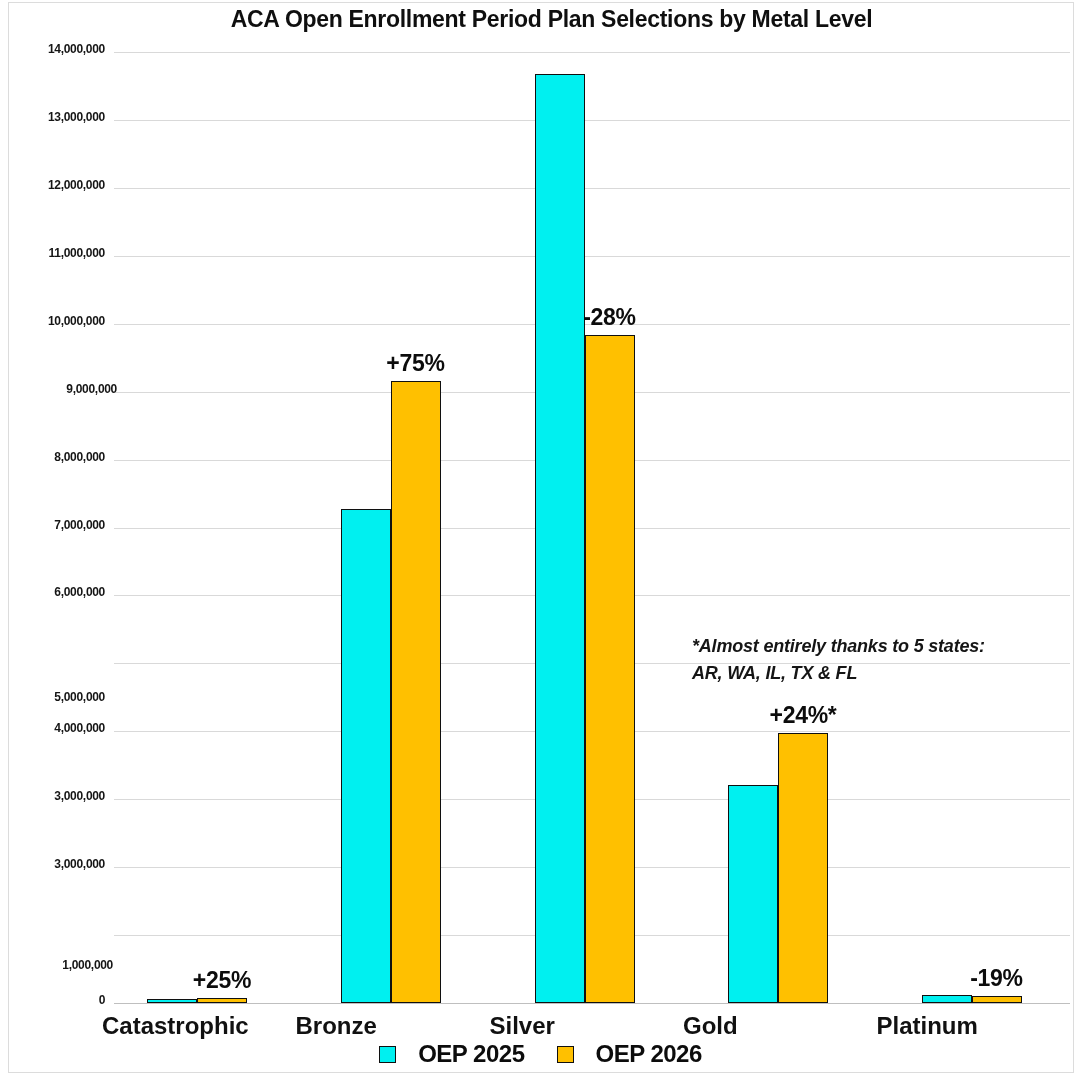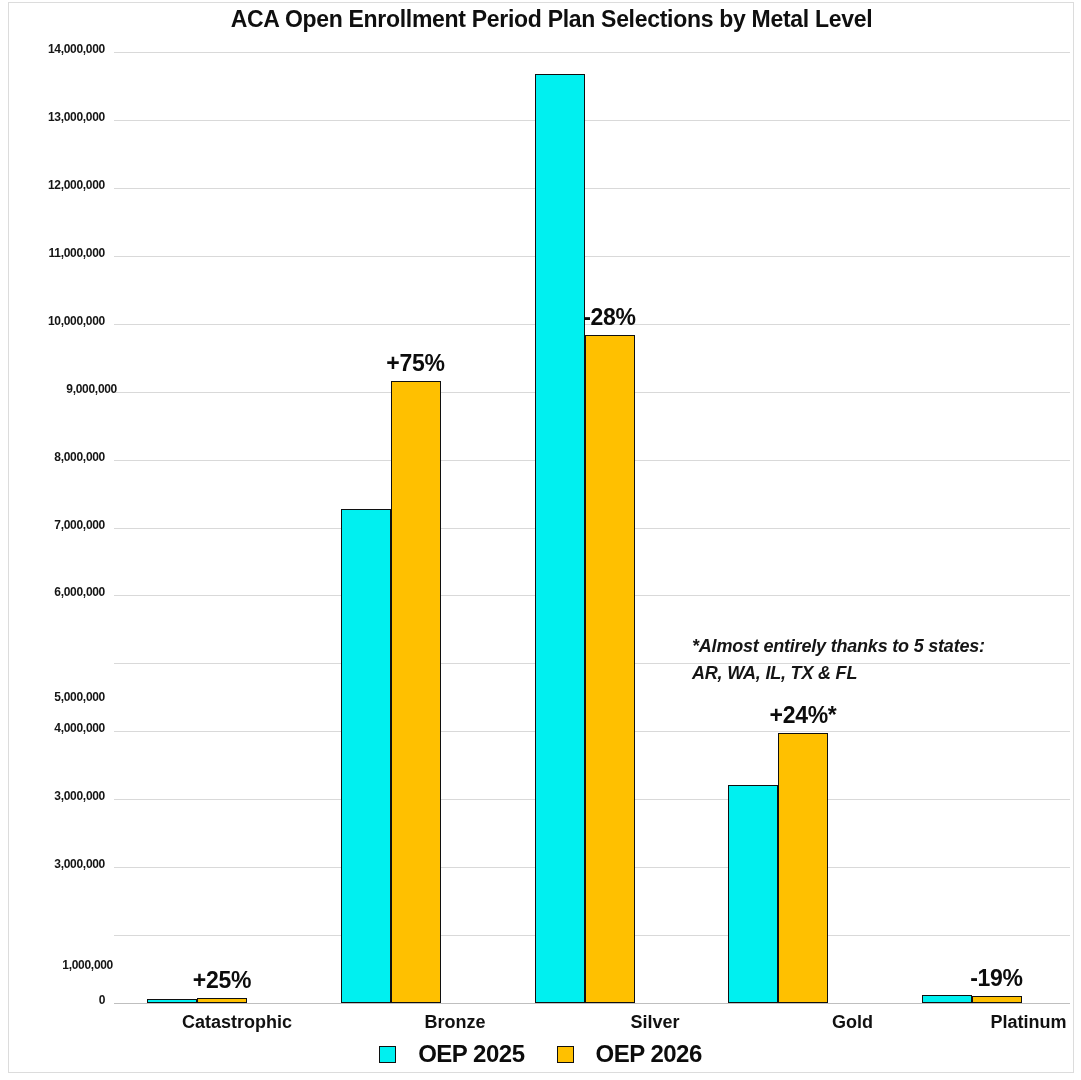--- a/index.html
+++ b/index.html
@@ -21,22 +21,22 @@
   .ytick{
     position:absolute;left:10px;width:95px;text-align:right;
     font-size:12px;font-weight:bold;color:#151515;letter-spacing:-0.3px;
   }
   .bar{position:absolute;border:1.5px solid #101010;box-sizing:border-box;}
   .change-label{
     position:absolute;width:140px;text-align:center;
     font-size:23px;font-weight:bold;color:#0c0c0c;letter-spacing:-0.3px;
   }
   .cat-label{
-    position:absolute;top:1012px;width:190px;text-align:right;
-    font-size:18px;font-weight:bold;color:#111;
+    position:absolute;top:1012px;width:190px;text-align:left;
+    font-size:24px;font-weight:bold;color:#111;
   }
   .annotation{
     position:absolute;left:692px;top:633px;
     font-size:18px;font-weight:bold;font-style:italic;line-height:27px;
     color:#151515;letter-spacing:-0.2px;
   }
   .legend{
     position:absolute;left:0;top:1040px;width:100%;
     display:flex;justify-content:center;align-items:center;gap:32px;
   }

